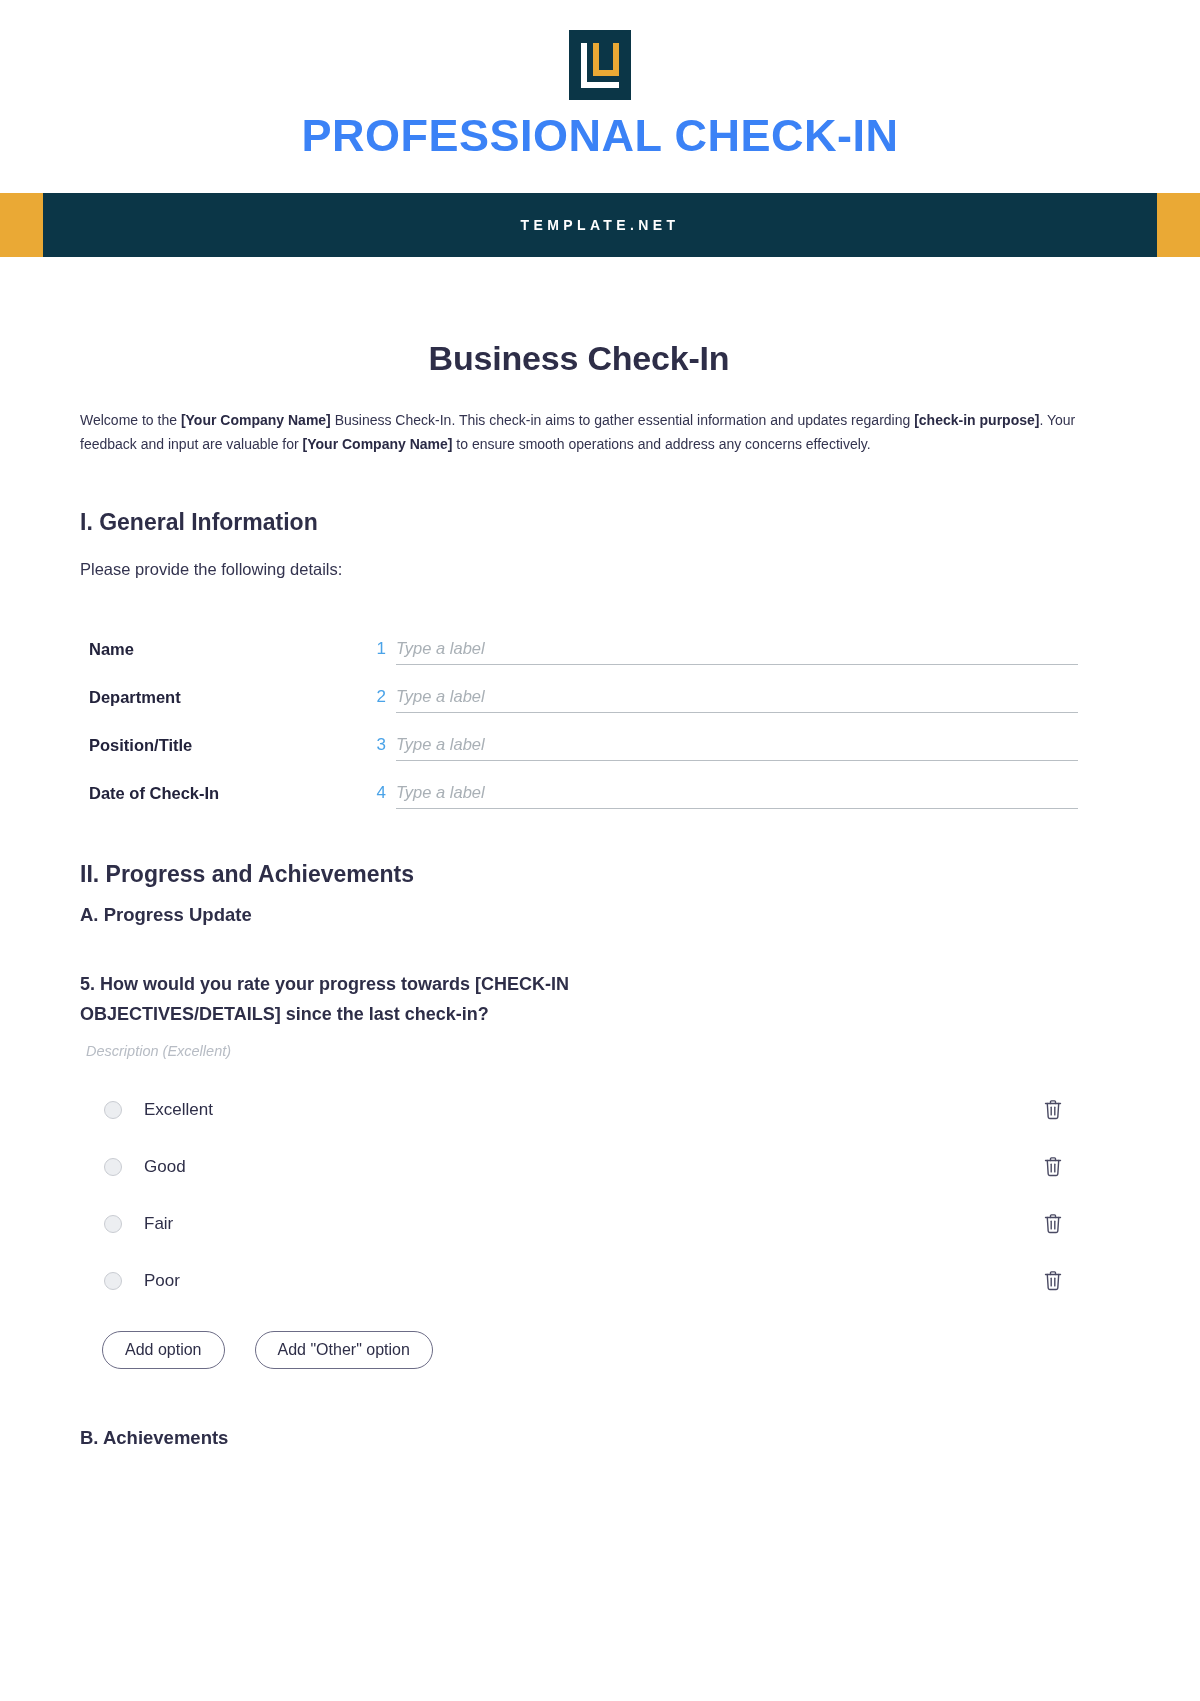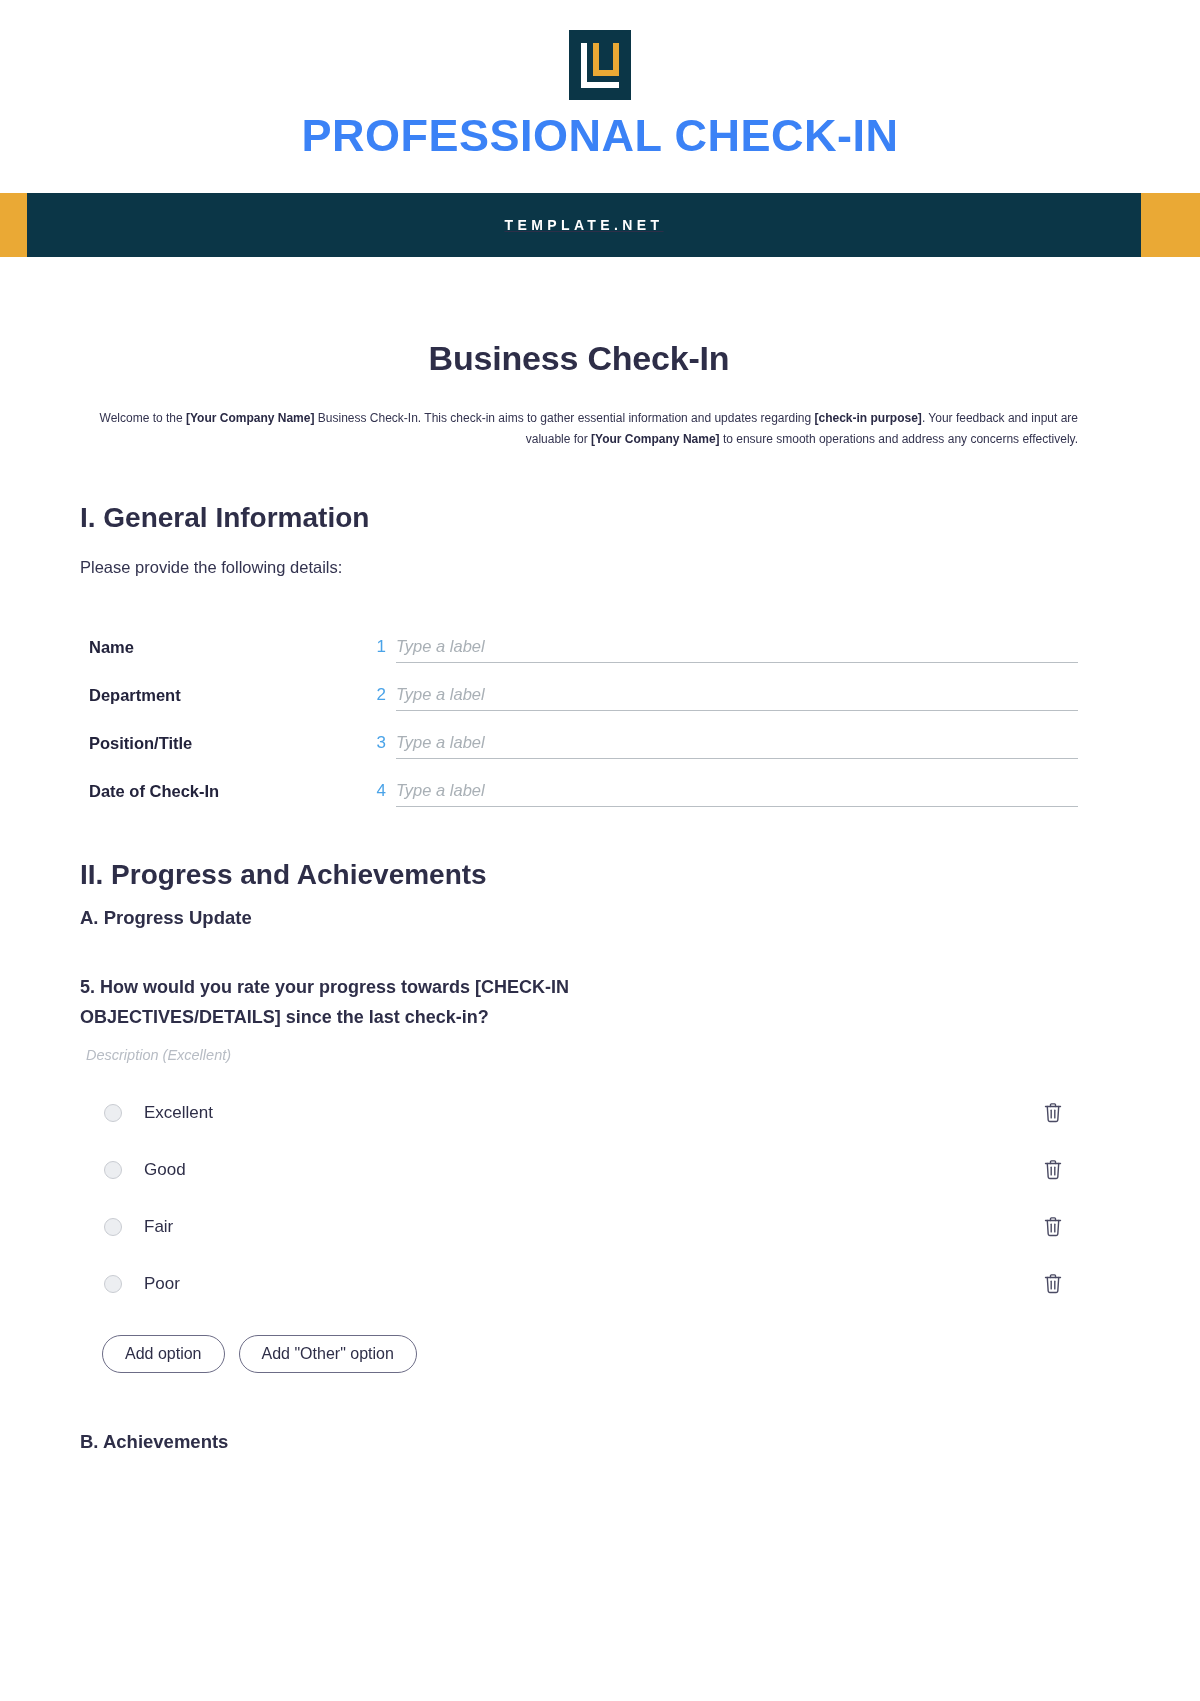--- a/index.html
+++ b/index.html
@@ -68,29 +68,28 @@
   
   .banner-wrap {
     margin-top: 34px;
     width: 1200px;
     height: 64px;
     background: #eaa935;
     position: relative;
   }
   .banner-core {
     position: absolute;
-    left: 27px;
+    left: 43px;
     top: 0;
     width: 1114px;
     height: 64px;
     background: #0b3647;
     display: flex;
     align-items: center;
     justify-content: center;
-    text-decoration: underline;
   }
   .banner-text {
     color: #ffffff;
     font-size: 14px;
     font-weight: bold;
     letter-spacing: 4.4px;
   }
 
   
   .doc {
@@ -100,29 +99,29 @@
     text-align: center;
     font-size: 34px;
     font-weight: bold;
     color: #2e2e48;
     margin-top: 82px;
     margin-bottom: 0;
     letter-spacing: -0.2px;
   }
   .intro {
     margin-top: 30px;
-    font-size: 12px;
+    font-size: 14px;
     line-height: 1.73;
     color: #33334f;
-    text-align: right;
+    text-align: left;
   }
   .intro b { font-weight: bold; color: #2a2a45; }
 
   .section-h {
-    font-size: 28px;
+    font-size: 23px;
     font-weight: bold;
     color: #2e2e48;
     margin-top: 52px;
     margin-bottom: 0;
   }
   .section-sub {
     margin-top: 24px;
     font-size: 16.5px;
     color: #33334f;
   }
@@ -217,21 +216,21 @@
     margin-right: 12px;
     display: flex;
     align-items: center;
     justify-content: center;
   }
 
   .add-btns {
     margin-top: 22px;
     margin-left: 22px;
     display: flex;
-    gap: 14px;
+    gap: 30px;
   }
   .pill {
     border: 1.5px solid #6c6c86;
     border-radius: 22px;
     height: 38px;
     padding: 0 22px;
     display: flex;
     align-items: center;
     justify-content: center;
     font-size: 16px;

